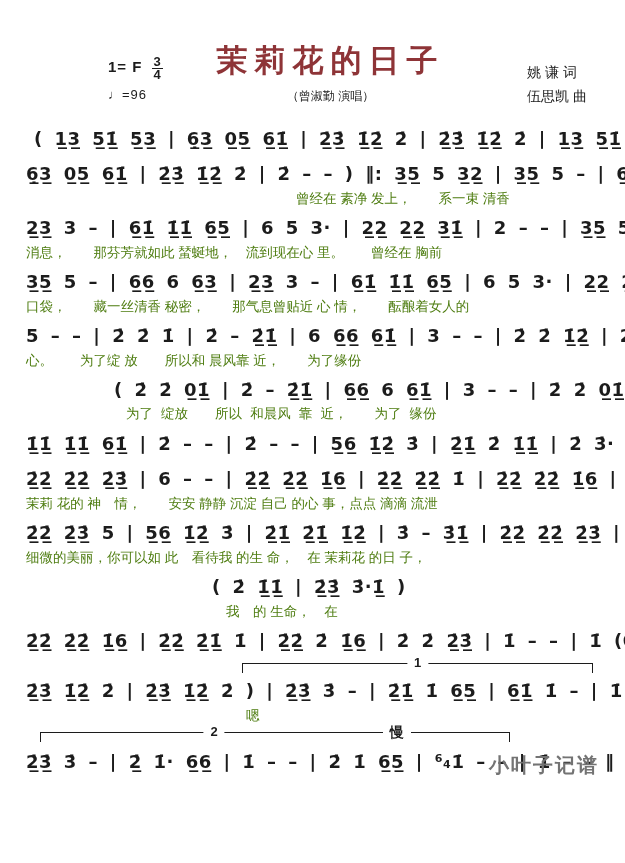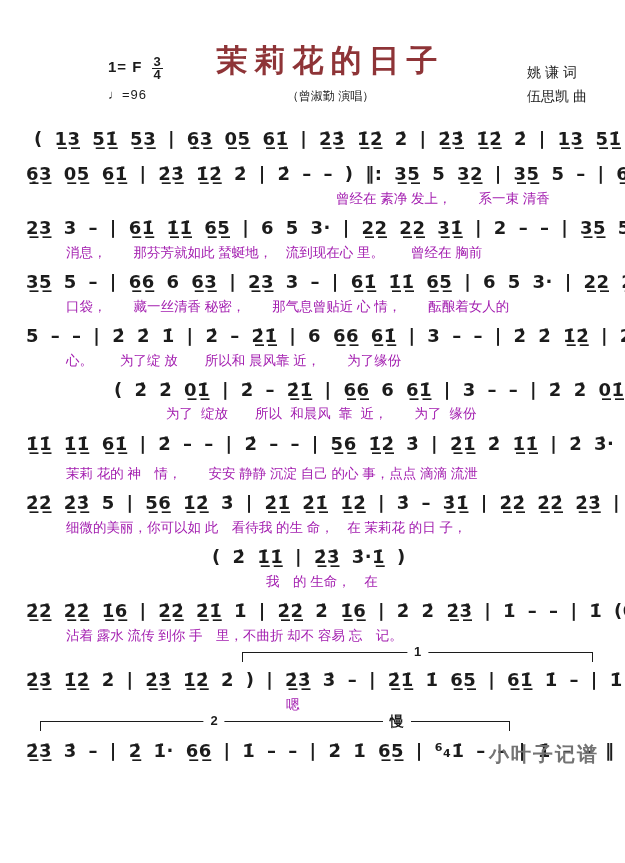--- a/index.html
+++ b/index.html
@@ -31,21 +31,21 @@
   .line{position:relative;margin-bottom:5px;}
   .notes{
     font-family:"DejaVu Sans",sans-serif;
     font-size:18px;font-weight:bold;
     line-height:30px;
     letter-spacing:0.5px;word-spacing:5px;
     white-space:nowrap;
   }
   .lyrics{
     font-size:13.5px;line-height:19px;
-    white-space:nowrap;color:#a21caf;margin-left:40px;
+    white-space:nowrap;color:#4d7c0f;
   }
   .l1 .notes{padding-left:8px;}
   .l2 .lyrics{padding-left:270px;}
   .l6 .notes{padding-left:88px;}
   .l6 .lyrics{padding-left:100px;font-family:Liberation Mono, monospace;}
   .l10 .notes{padding-left:186px;}
   .l10 .lyrics{padding-left:200px;}
   .l12{padding-top:15px;}
   .l12 .lyrics{padding-left:220px;}
   .l13{padding-top:17px;}
@@ -116,33 +116,33 @@
     <div class="lyrics">心。　　为了绽 放　　所以和 晨风靠 近，　　为了缘份</div>
   </div>
   <div class="line l6">
     <div class="notes">( 2̇  2̇  0̲1̲̇ | 2̇ – 2̲̇1̲̇ | 6̲6̲  6  6̲1̲̇ | 3 – – | 2̇  2̇  0̲1̲̇ | 2̇ – – )</div>
     <div class="lyrics">为了 绽放　　所以 和晨风 靠 近，　　为了 缘份</div>
   </div>
   <div class="line l7">
     <div class="notes">1̲̇1̲̇  1̲̇1̲̇  6̲1̲̇ | 2̇ – – | 2̇ – – | 5̲6̲  1̲̇2̲̇  3̇ | 2̲̇1̲̇  2̇  1̲̇1̲̇ | 2̇  3̇·  1̲̇ |</div>
   </div>
   <div class="line l8">
+    <div class="notes">2̲̇2̲̇  2̲̇2̲̇  2̲̇3̲̇ | 6 – – | 2̲̇2̲̇  2̲̇2̲̇  1̲̇6̲ | 2̲̇2̲̇  2̲̇2̲̇  1̇ | 2̲̇2̲̇  2̲̇2̲̇  1̲̇6̲ |</div>
     <div class="lyrics">茉莉 花的 神　情，　　安安 静静 沉淀 自己 的心 事，点点 滴滴 流泄</div>
   </div>
   <div class="line l9">
     <div class="notes">2̲̇2̲̇  2̲̇3̲̇  5 | 5̲6̲  1̲̇2̲̇  3̇ | 2̲̇1̲̇  2̲̇1̲̇  1̲̇2̲̇ | 3̇ – 3̲̇1̲̇ | 2̲̇2̲̇  2̲̇2̲̇  2̲̇3̲̇ | 6 – – |</div>
     <div class="lyrics">细微的美丽，你可以如 此　看待我 的生 命，　在 茉莉花 的日 子，</div>
   </div>
   <div class="line l10">
     <div class="notes">( 2̇  1̲̇1̲̇ | 2̲̇3̲̇  3̇·1̲̇ )</div>
     <div class="lyrics">我　的 生命，　在</div>
   </div>
   <div class="line l11">
     <div class="notes">2̲̇2̲̇  2̲̇2̲̇  1̲̇6̲ | 2̲̇2̲̇  2̲̇1̲̇  1̇ | 2̲̇2̲̇  2̇  1̲̇6̲ | 2̇  2̇  2̲̇3̲̇ | 1̇ – – | 1̇ (0̲5̲  6̲1̲̇ |</div>
-    <div class="lyrics">沾着 露水 流传 到你 手　里，不曲折 却不 容易 忘　记。</div>
   </div>
   <div class="line l12">
     <div class="volta volta1">
       <span class="volta-label">1</span>
     </div>
     <div class="notes">2̲̇3̲̇  1̲̇2̲̇  2̇ | 2̲̇3̲̇  1̲̇2̲̇  2̇ ) | 2̲̇3̲̇  3̇ – | 2̲̇1̲̇  1̇  6̲5̲ | 6̲1̲̇  1̇ – | 1̇ – – :‖</div>
     <div class="lyrics">嗯</div>
   </div>
   <div class="line l13">
     <div class="volta volta2">

